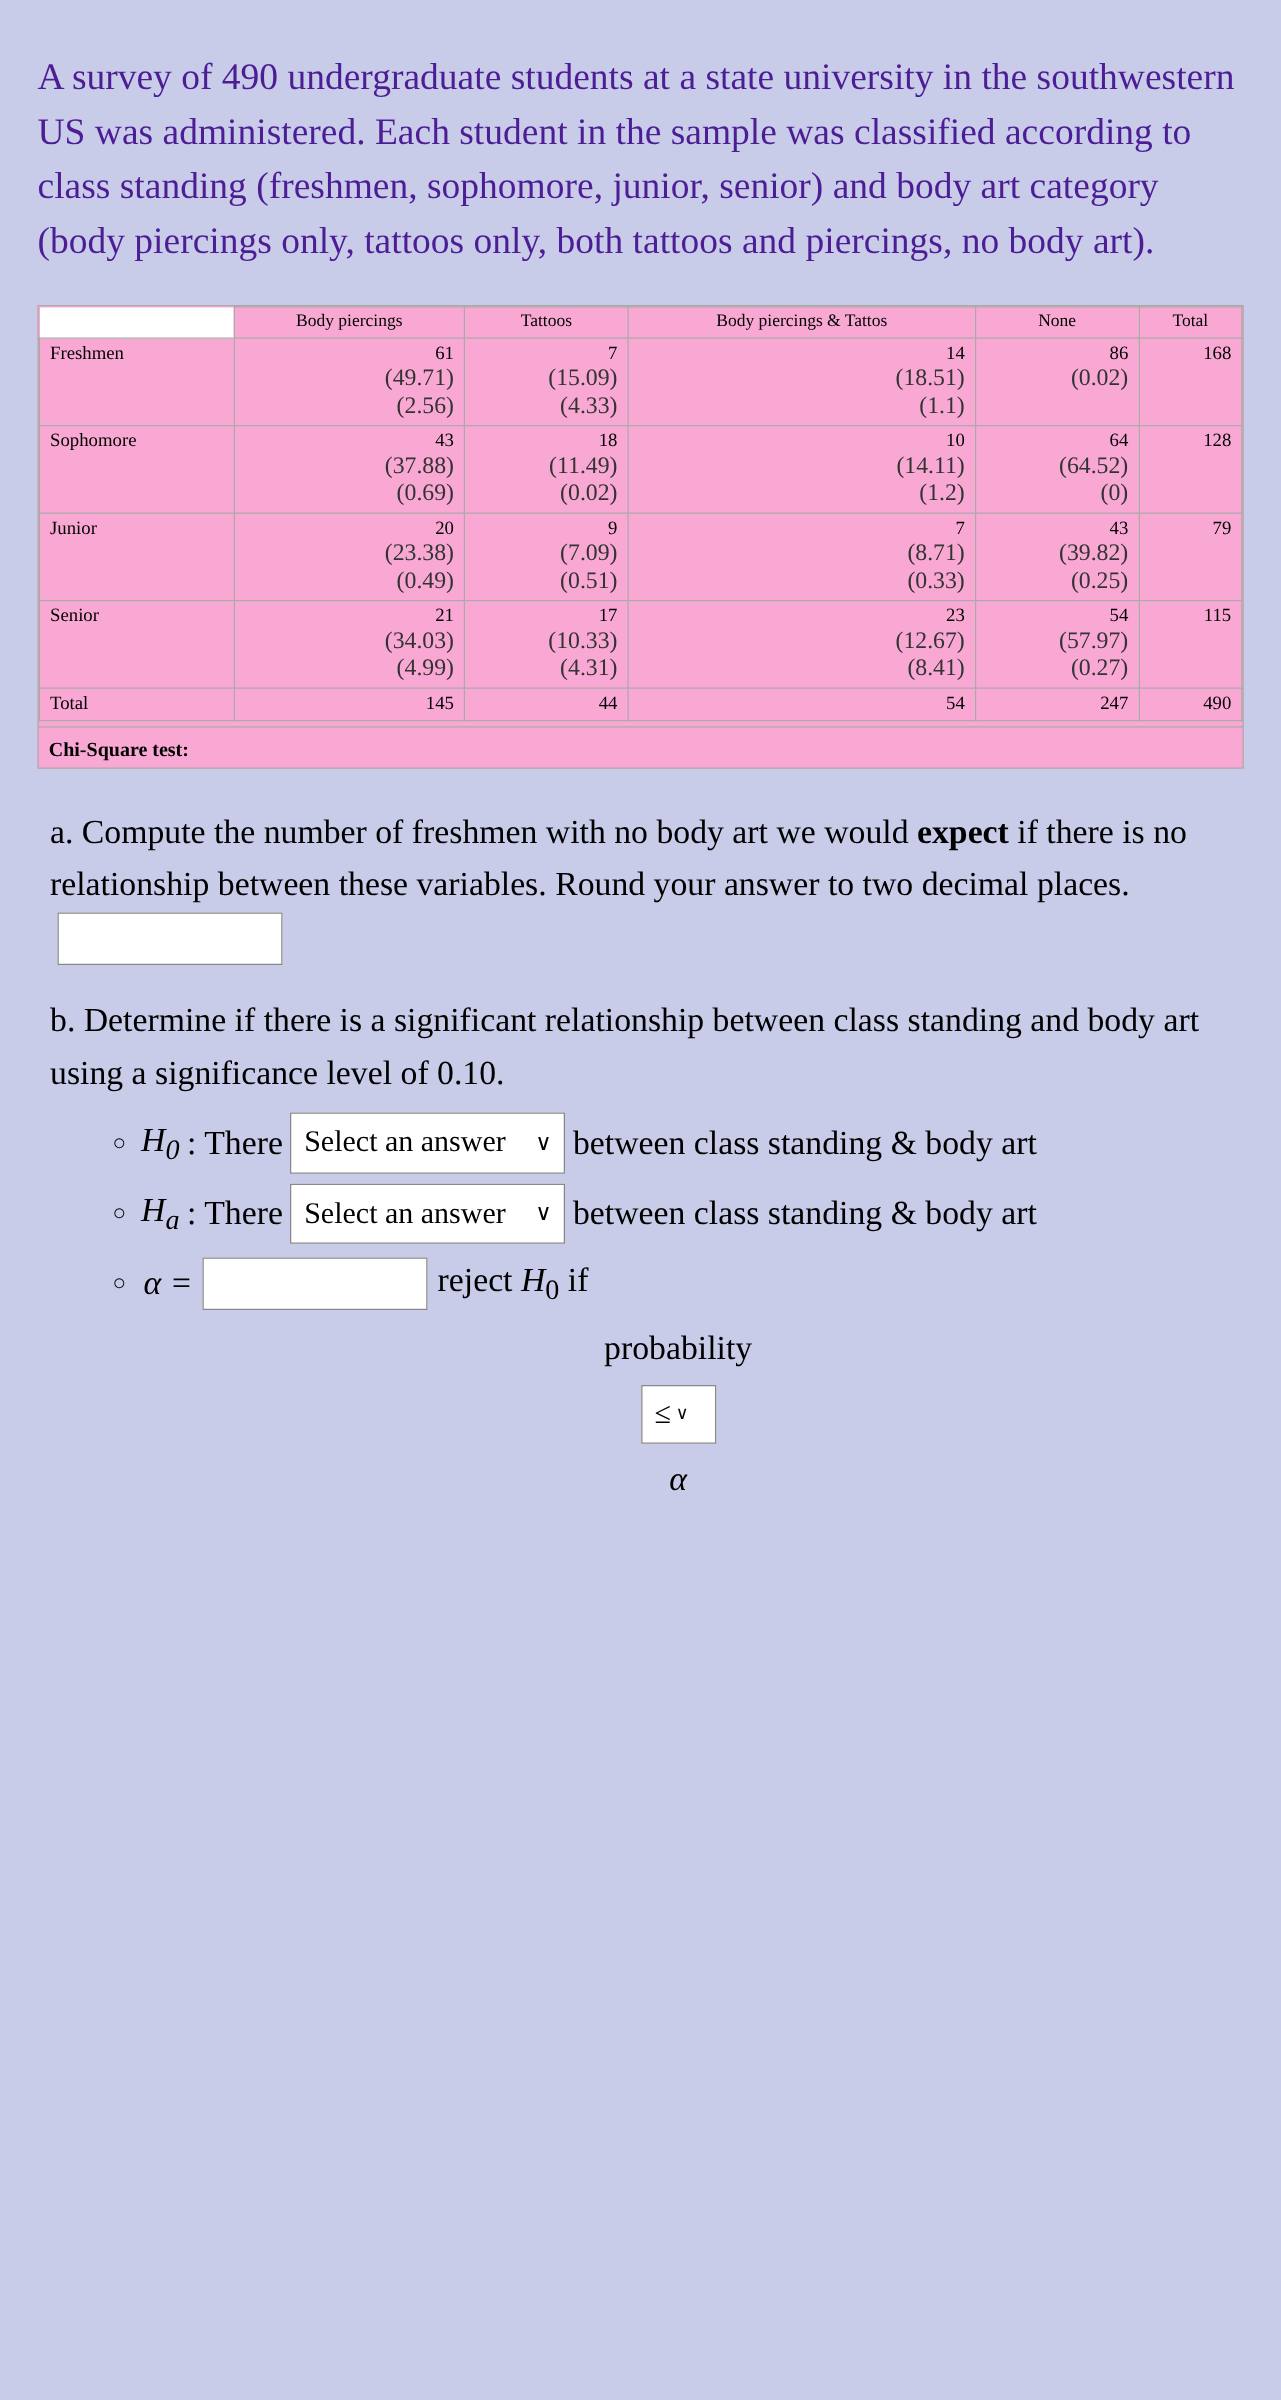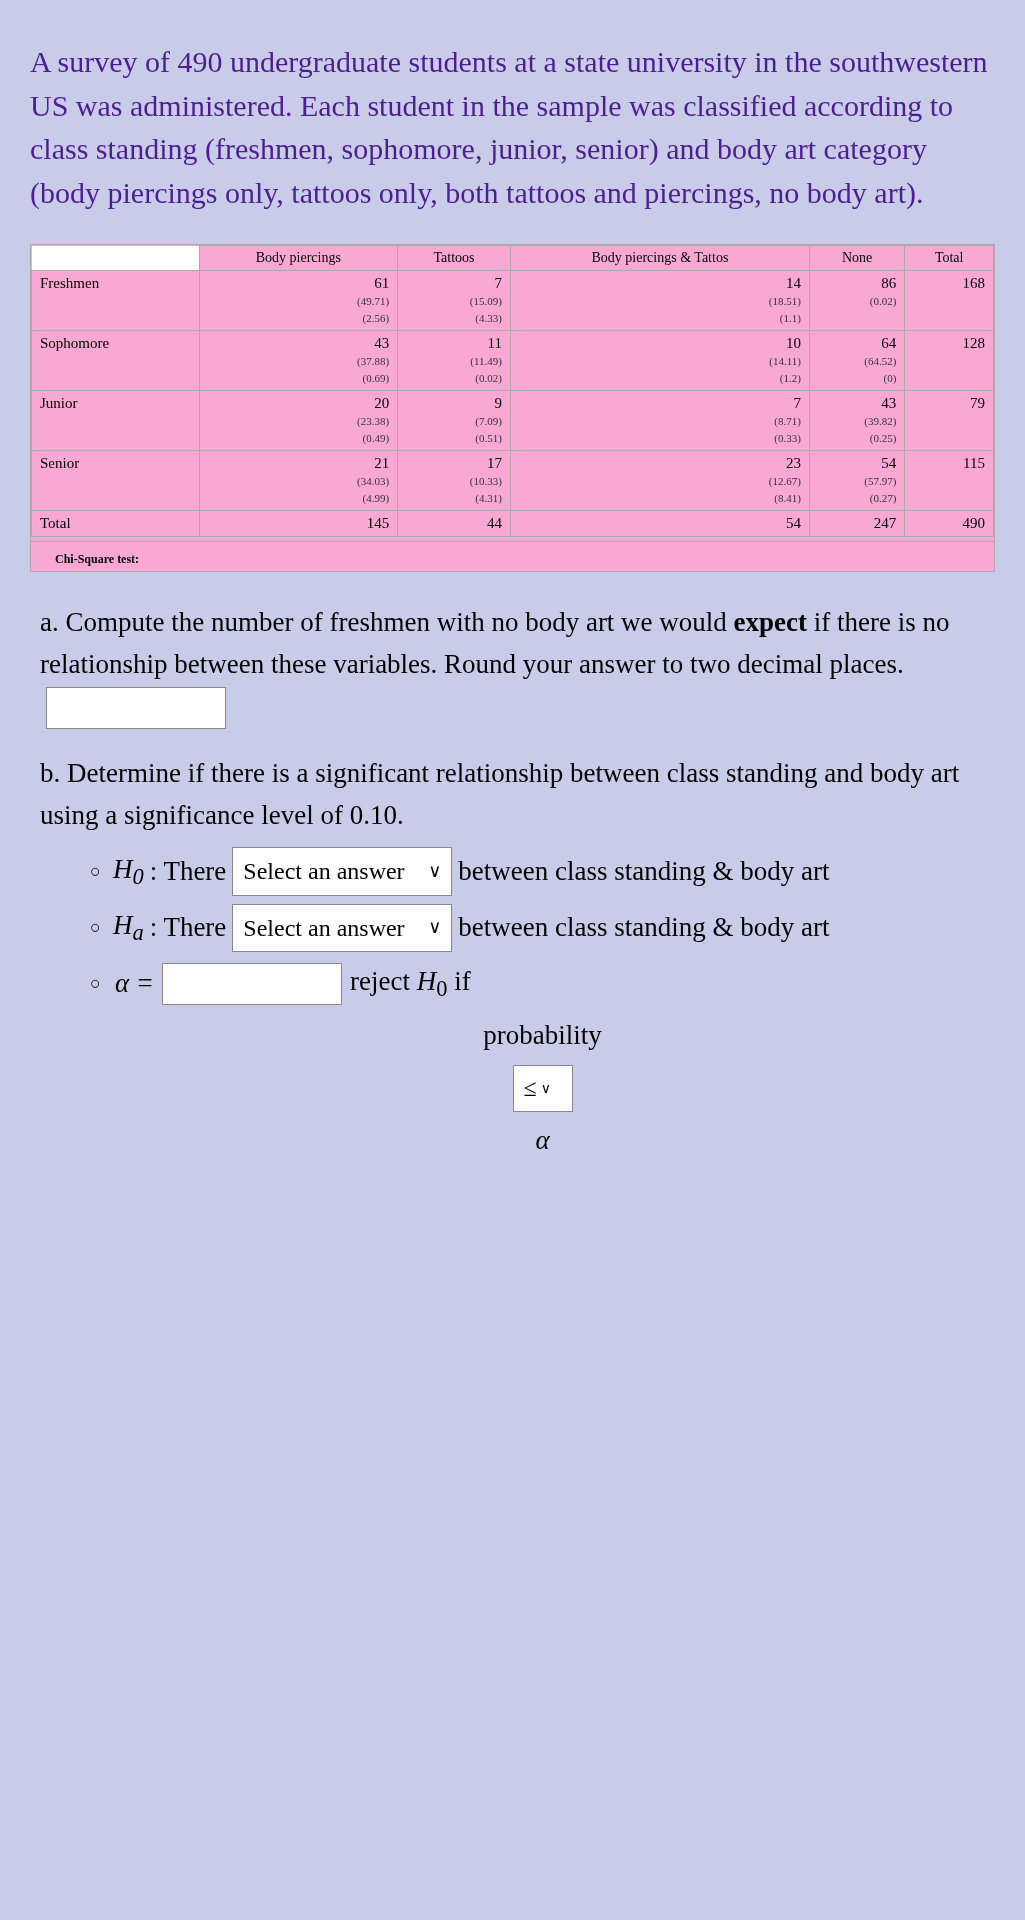--- a/index.html
+++ b/index.html
@@ -51,34 +51,34 @@
     table.data-table td:first-child {
       text-align: left;
     }
 
     table.data-table tr:first-child th:first-child {
       border: none;
       background: white;
     }
 
     .cell-sub {
-      font-size: 11px;
+      font-size: 19px;
       color: #333;
     }
 
     .chi-section {
       border-top: 1px solid #aaa;
       padding: 6px 0 0 0;
       margin-top: 4px;
     }
 
     .chi-label {
       font-weight: bold;
-      font-size: 12px;
-      padding: 4px 24px;
+      font-size: 16px;
+      padding: 4px 8px;
     }
 
     table.chi-table {
       border-collapse: collapse;
       width: 100%;
       font-size: 15px;
     }
 
     table.chi-table th,
     table.chi-table td {
@@ -236,21 +236,21 @@
       </tr>
 
       <tr>
         <td>Sophomore</td>
         <td>
           <span>43</span><br>
           <span class="cell-sub">(37.88)</span><br>
           <span class="cell-sub">(0.69)</span>
         </td>
         <td>
-          <span>11</span><br>
+          <span>18</span><br>
           <span class="cell-sub">(11.49)</span><br>
           <span class="cell-sub">(0.02)</span>
         </td>
         <td>
           <span>10</span><br>
           <span class="cell-sub">(14.11)</span><br>
           <span class="cell-sub">(1.2)</span>
         </td>
         <td>
           <span>64</span><br>

